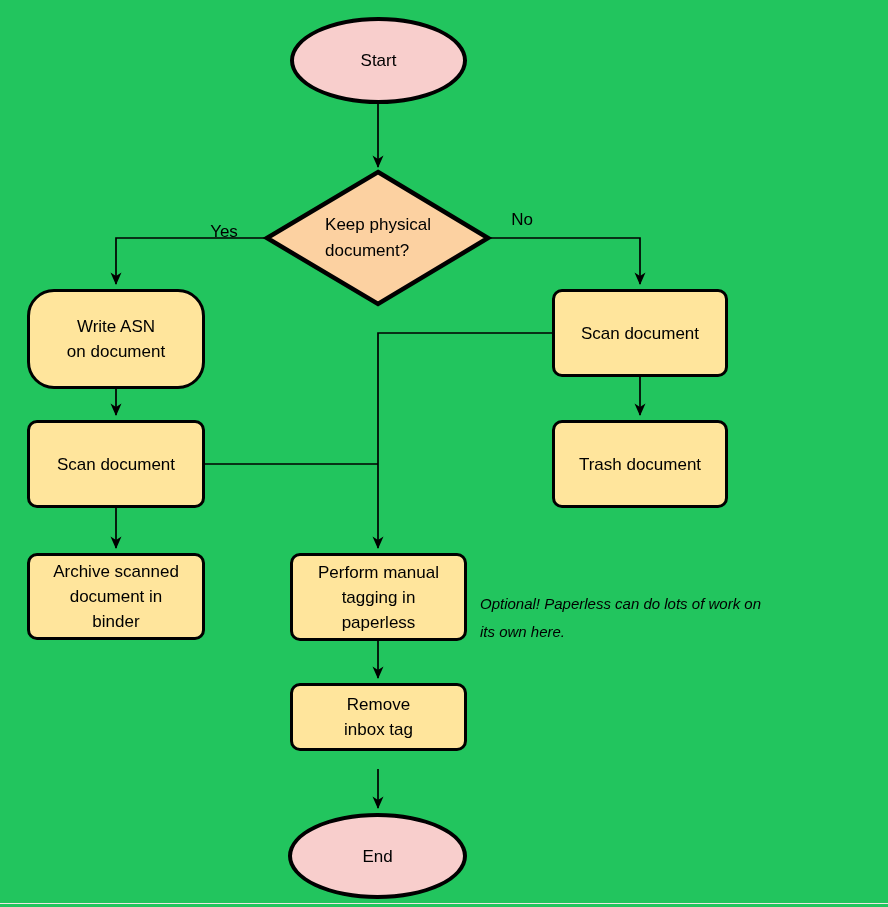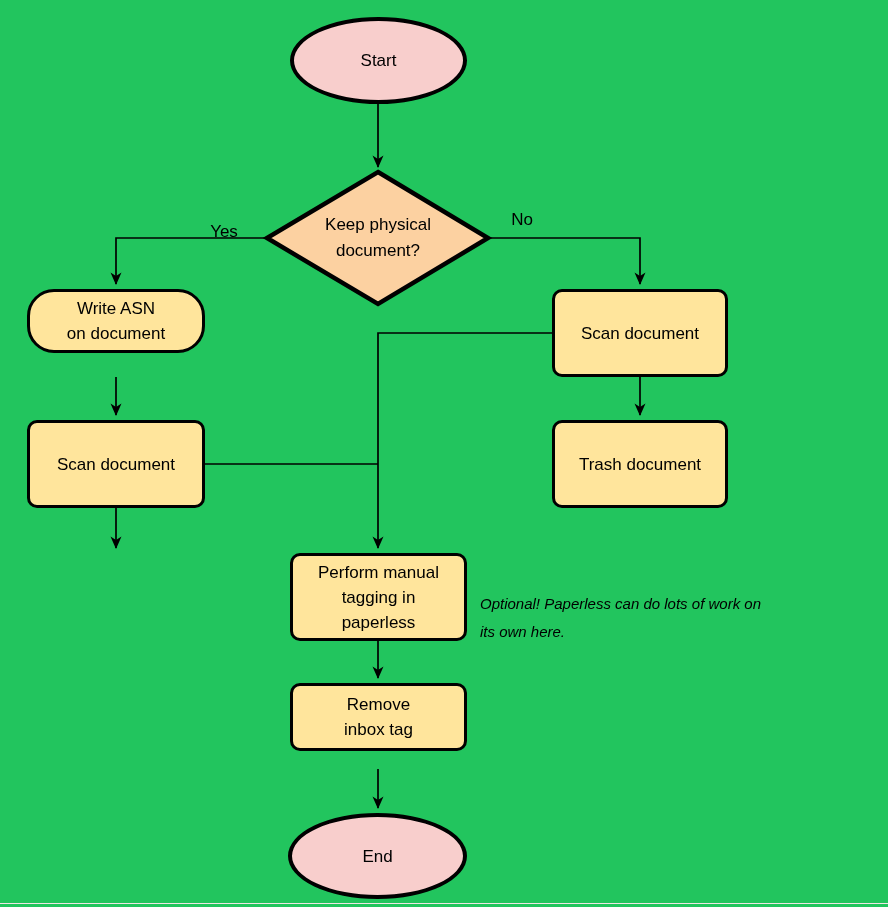--- a/index.html
+++ b/index.html
@@ -47,21 +47,20 @@
   .process {
     background: var(--process-fill, #ffe59c);
     border: 3px solid var(--stroke, #000);
     border-radius: 10px;
   }
   .decision-label {
     position: absolute;
     display: flex;
     align-items: center;
     justify-content: center;
-    text-align: center;
     font-size: 17px;
     line-height: 26px;
     white-space: pre-line;
   }
   .edge-label {
     position: absolute;
     font-size: 17px;
     line-height: 19px;
     text-align: center;
   }
@@ -76,21 +75,21 @@
     position: absolute;
     left: 0; right: 0;
     top: 903px;
     height: 1px;
     background: #f1e4e4;
   }
 
   
   #node-start        { left: 290px; top: 17px;  width: 177px; height: 87px; }
   #node-end          { left: 288px; top: 813px; width: 179px; height: 86px; }
-  #node-write-asn    { left: 27px;  top: 289px; width: 178px; height: 64px; border-radius: 27px; }
+  #node-write-asn    { left: 27px;  top: 289px; width: 178px; height: 100px; border-radius: 27px; }
   #node-scan-left    { left: 27px;  top: 420px; width: 178px; height: 88px; }
   #node-archive      { left: 27px;  top: 553px; width: 178px; height: 87px; }
   #node-scan-right   { left: 552px; top: 289px; width: 176px; height: 88px; }
   #node-trash        { left: 552px; top: 420px; width: 176px; height: 88px; }
   #node-tagging      { left: 290px; top: 553px; width: 177px; height: 88px; }
   #node-remove-inbox { left: 290px; top: 683px; width: 177px; height: 68px; }
   #decision-label    { left: 266px; top: 172px; width: 224px; height: 132px; }
   #label-yes         { left: 202px; top: 222px; width: 44px; }
   #label-no          { left: 500px; top: 210px; width: 44px; }
   #note-optional     { left: 480px; top: 590px; width: 404px; }
@@ -133,20 +132,25 @@
 
   <div class="node process" id="node-write-asn">
     <span>Write ASN
 on document</span>
   </div>
 
   <div class="node process" id="node-scan-left">
     <span>Scan document</span>
   </div>
 
+  <div class="node process" id="node-archive">
+    <span>Archive scanned
+document in
+binder</span>
+  </div>
 
   <div class="node process" id="node-scan-right">
     <span>Scan document</span>
   </div>
 
   <div class="node process" id="node-trash">
     <span>Trash document</span>
   </div>
 
   <div class="node process" id="node-tagging">

